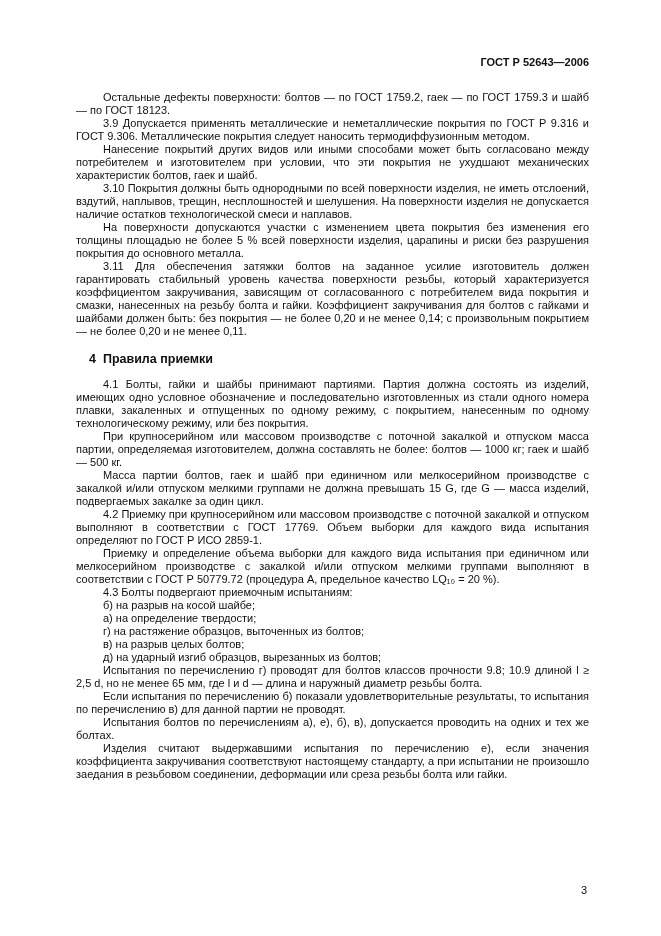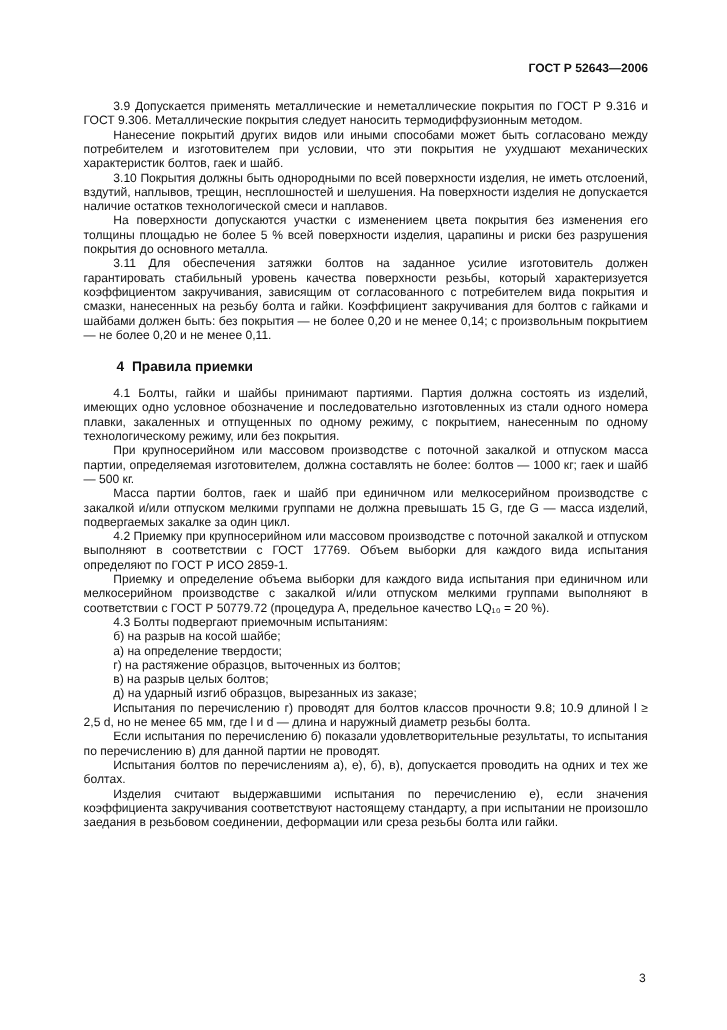--- a/index.html
+++ b/index.html
@@ -27,55 +27,56 @@
     text-indent: 27px;
     text-align: justify;
   }
   .content p.li {
     text-align: left;
   }
   .content h2 {
     font-size: 12.5px;
     line-height: 15px;
     font-weight: bold;
-    margin: 14px 0 11px 30px;
+    margin: 14px 0 11px 13px;
     white-space: pre-wrap;
   }
   .footer {
     position: absolute;
     right: 74px;
     bottom: 39px;
     font-size: 11px;
   }
 </style>
 </head>
 <body>
 
 <div class="page">
   <div class="header">
     <span>ГОСТ Р 52643—2006</span>
   </div>
   <div class="content" id="content">
+      <p>Остальные дефекты поверхности: болтов — по ГОСТ 1759.2, гаек — по ГОСТ 1759.3 и шайб — по ГОСТ 18123.</p>
       <p>3.9 Допускается применять металлические и неметаллические покрытия по ГОСТ Р 9.316 и ГОСТ 9.306. Металлические покрытия следует наносить термодиффузионным методом.</p>
       <p>Нанесение покрытий других видов или иными способами может быть согласовано между потребителем и изготовителем при условии, что эти покрытия не ухудшают механических характеристик болтов, гаек и шайб.</p>
       <p>3.10 Покрытия должны быть однородными по всей поверхности изделия, не иметь отслоений, вздутий, наплывов, трещин, несплошностей и шелушения. На поверхности изделия не допускается наличие остатков технологической смеси и наплавов.</p>
       <p>На поверхности допускаются участки с изменением цвета покрытия без изменения его толщины площадью не более 5 % всей поверхности изделия, царапины и риски без разрушения покрытия до основного металла.</p>
       <p>3.11 Для обеспечения затяжки болтов на заданное усилие изготовитель должен гарантировать стабильный уровень качества поверхности резьбы, который характеризуется коэффициентом закручивания, зависящим от согласованного с потребителем вида покрытия и смазки, нанесенных на резьбу болта и гайки. Коэффициент закручивания для болтов с гайками и шайбами должен быть: без покрытия — не более 0,20 и не менее 0,14; с произвольным покрытием — не более 0,20 и не менее 0,11.</p>
       <h2>4  Правила приемки</h2>
       <p>4.1 Болты, гайки и шайбы принимают партиями. Партия должна состоять из изделий, имеющих одно условное обозначение и последовательно изготовленных из стали одного номера плавки, закаленных и отпущенных по одному режиму, с покрытием, нанесенным по одному технологическому режиму, или без покрытия.</p>
       <p>При крупносерийном или массовом производстве с поточной закалкой и отпуском масса партии, определяемая изготовителем, должна составлять не более: болтов — 1000 кг; гаек и шайб — 500 кг.</p>
       <p>Масса партии болтов, гаек и шайб при единичном или мелкосерийном производстве с закалкой и/или отпуском мелкими группами не должна превышать 15 G, где G — масса изделий, подвергаемых закалке за один цикл.</p>
       <p>4.2 Приемку при крупносерийном или массовом производстве с поточной закалкой и отпуском выполняют в соответствии с ГОСТ 17769. Объем выборки для каждого вида испытания определяют по ГОСТ Р ИСО 2859-1.</p>
       <p>Приемку и определение объема выборки для каждого вида испытания при единичном или мелкосерийном производстве с закалкой и/или отпуском мелкими группами выполняют в соответствии с ГОСТ Р 50779.72 (процедура А, предельное качество LQ₁₀ = 20 %).</p>
       <p>4.3 Болты подвергают приемочным испытаниям:</p>
       <p class="li">б)  на разрыв на косой шайбе;</p>
       <p class="li">а)  на определение твердости;</p>
       <p class="li">г)  на растяжение образцов, выточенных из болтов;</p>
       <p class="li">в)  на разрыв целых болтов;</p>
-      <p class="li">д)  на ударный изгиб образцов, вырезанных из заказе;</p>
+      <p class="li">д)  на ударный изгиб образцов, вырезанных из болтов;</p>
       <p>Испытания по перечислению г) проводят для болтов классов прочности 9.8; 10.9 длиной l ≥ 2,5 d, но не менее 65 мм, где l и d — длина и наружный диаметр резьбы болта.</p>
       <p>Если испытания по перечислению б) показали удовлетворительные результаты, то испытания по перечислению в) для данной партии не проводят.</p>
       <p>Испытания болтов по перечислениям а), е), б), в), допускается проводить на одних и тех же болтах.</p>
       <p>Изделия считают выдержавшими испытания по перечислению е), если значения коэффициента закручивания соответствуют настоящему стандарту, а при испытании не произошло заедания в резьбовом соединении, деформации или среза резьбы болта или гайки.</p>
     </div>
   <div class="footer">
     <span>3</span>
   </div>
 </div>
 

